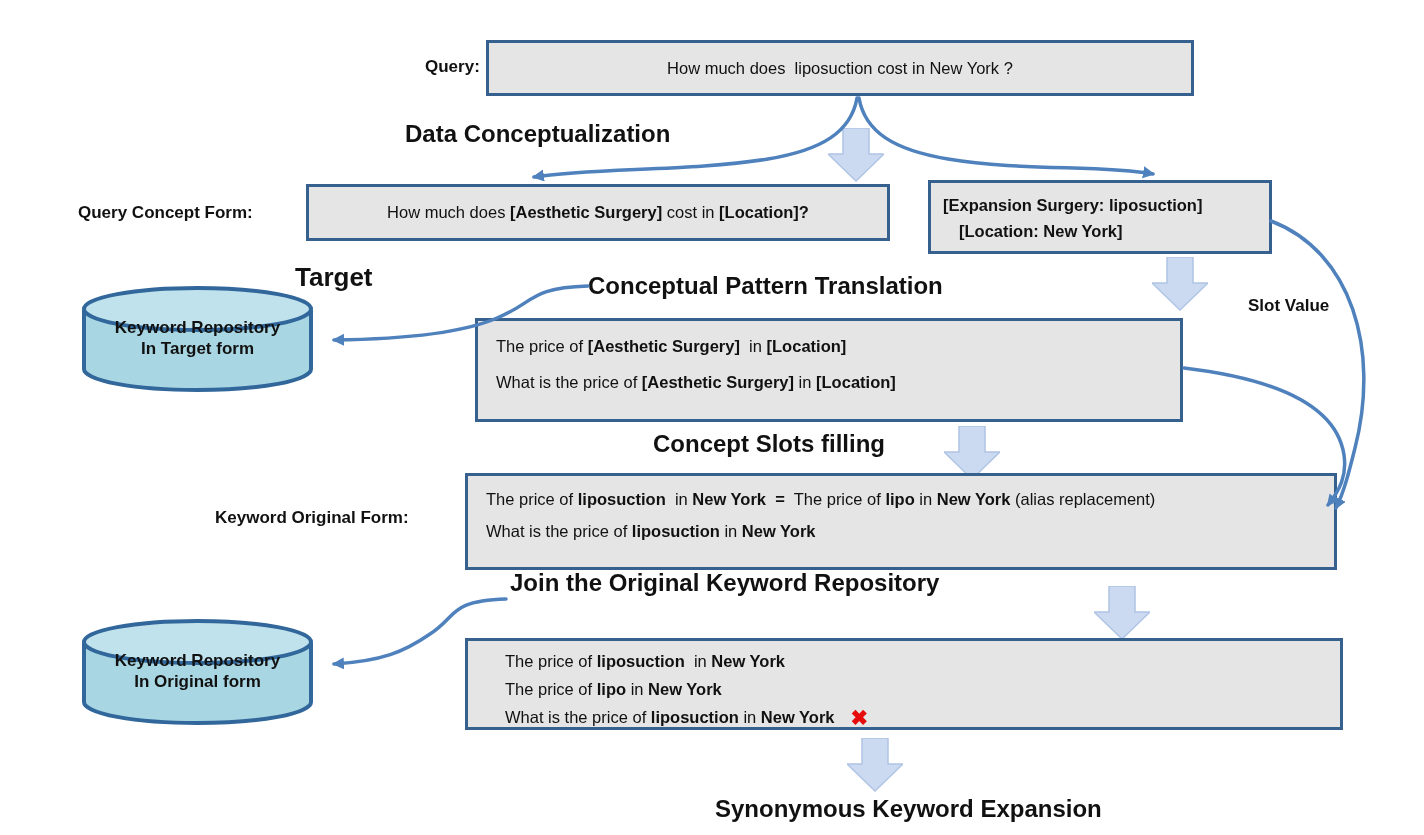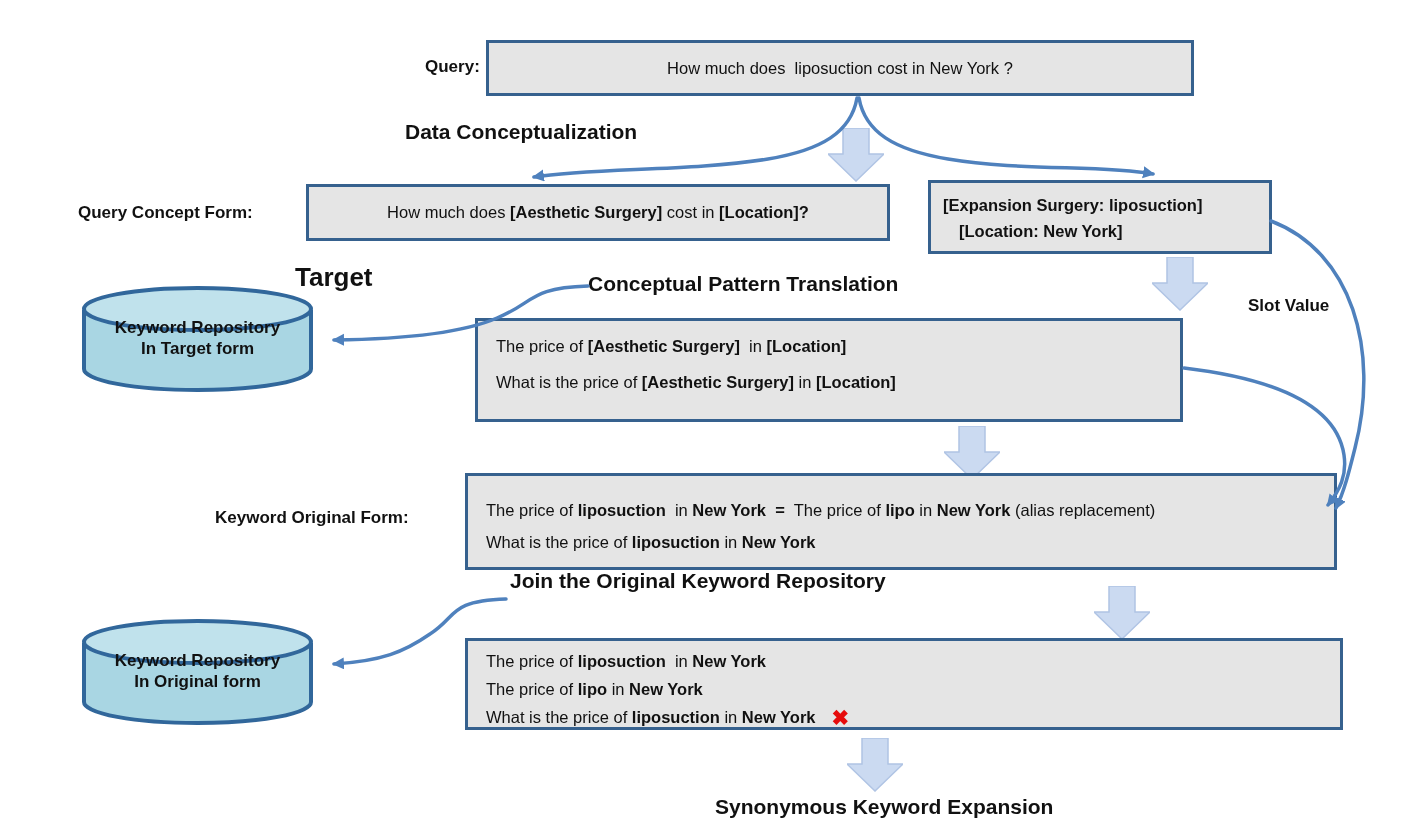--- a/index.html
+++ b/index.html
@@ -6,21 +6,21 @@
   #stage{
     position:relative;width:1424px;height:835px;background:#ffffff;
     font-family:"Liberation Sans",sans-serif;color:#111;overflow:hidden;text-decoration:underline;
   }
   .box{
     position:absolute;background:#e5e5e5;border:3px solid #36618e;
     box-sizing:border-box;z-index:2;
   }
   .lbl{position:absolute;font-weight:700;z-index:3;white-space:nowrap;}
   .lbl-sm{font-size:17px;}
-  .lbl-hdr{font-size:21px;}
+  .lbl-hdr{font-size:24px;}
   .t{white-space:pre-wrap;font-size:16.5px;color:#111;}
   .t b{font-weight:700;}
   .center-line{display:flex;align-items:center;justify-content:center;height:100%;}
   .pad-lines{padding:10px 8px 0 18px;display:flex;flex-direction:column;}
   .red-x{color:#e60c0c;font-weight:700;font-size:21px;margin-left:16px;vertical-align:-2px;}
   .cyl{position:absolute;z-index:2;}
   .cyl-text{
     position:absolute;left:0;right:0;top:34px;text-align:center;
     font-weight:700;font-size:17px;line-height:21px;z-index:3;
   }
@@ -57,20 +57,21 @@
         <polygon points="15,0 41,0 41,26 56,26 28,53 0,26 15,26" fill="#cbdaf1" stroke="#b0c4e4" stroke-width="1.5"></polygon>
       </svg>
   </div>
 
   <div class="lbl lbl-sm" style="left:425px;top:57px;">Query:</div>
   <div class="lbl lbl-hdr" style="left:405px;top:120px;">Data Conceptualization</div>
   <div class="lbl lbl-sm" style="left:78px;top:203px;">Query Concept Form:</div>
   <div class="lbl" style="left:295px;top:262px;font-size:26px;">Target</div>
   <div class="lbl lbl-hdr" style="left:588px;top:272px;">Conceptual Pattern Translation</div>
   <div class="lbl lbl-sm" style="left:1248px;top:296px;">Slot Value</div>
+  <div class="lbl lbl-hdr" style="left:653px;top:430px;">Concept Slots filling</div>
   <div class="lbl lbl-sm" style="left:215px;top:508px;">Keyword Original Form:</div>
   <div class="lbl lbl-hdr" style="left:510px;top:569px;">Join the Original Keyword Repository</div>
   <div class="lbl lbl-hdr" style="left:715px;top:795px;">Synonymous Keyword Expansion</div>
 
   <div class="box" style="left:486px;top:40px;width:708px;height:56px;">
     <div class="center-line t">How much does  liposuction cost in New York ?</div>
   </div>
 
   <div class="box" style="left:306px;top:184px;width:584px;height:57px;">
     <div class="center-line t"><span>How much does </span><b>[Aesthetic Surgery]</b><span> cost in </span><b>[Location]?</b></div>
@@ -84,27 +85,27 @@
   </div>
 
   <div class="box" style="left:475px;top:318px;width:708px;height:104px;">
     <div class="pad-lines" style="padding:16px 8px 0 18px;row-gap:17px;">
       <div class="t"><span>The price of </span><b>[Aesthetic Surgery]</b><span>  in </span><b>[Location]</b></div>
       <div class="t"><span>What is the price of </span><b>[Aesthetic Surgery]</b><span> in </span><b>[Location]</b></div>
     </div>
   </div>
 
   <div class="box" style="left:465px;top:473px;width:872px;height:97px;">
-    <div class="pad-lines" style="padding:25px 6px 0 18px;row-gap:13px;">
+    <div class="pad-lines" style="padding:14px 6px 0 18px;row-gap:13px;">
       <div class="t"><span>The price of </span><b>liposuction</b><span>  in </span><b>New York</b><span>  </span><b>=</b><span>  The price of </span><b>lipo</b><span> in </span><b>New York</b><span> (alias replacement)</span></div>
       <div class="t"><span>What is the price of </span><b>liposuction</b><span> in </span><b>New York</b></div>
     </div>
   </div>
 
-  <div class="box" style="left:465px;top:638px;width:878px;height:92px;">
+  <div class="box" style="left:465px;top:638px;width:878px;height:92px;padding-left:19px;">
     <div class="pad-lines" style="padding:6px 6px 0 18px;">
       <div class="t" style="line-height:28px;"><span>The price of </span><b>liposuction</b><span>  in </span><b>New York</b></div>
       <div class="t" style="line-height:28px;"><span>The price of </span><b>lipo</b><span> in </span><b>New York</b></div>
       <div class="t" style="line-height:28px;"><span><span>What is the price of </span><b>liposuction</b><span> in </span><b>New York</b></span><span class="red-x">✖</span></div>
     </div>
   </div>
 
   <div class="cyl" style="left:80px;top:283px;width:235px;height:112px;">
     <svg width="235" height="112" viewBox="0 0 235 112">
       <path d="M4 27 V 86 A 113.5 21 0 0 0 231 86 V 27" fill="#a9d6e3" stroke="#31679b" stroke-width="4"></path>

